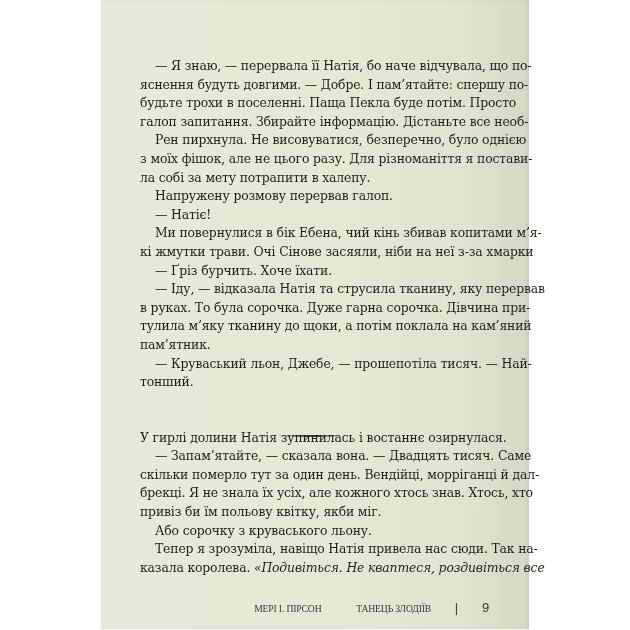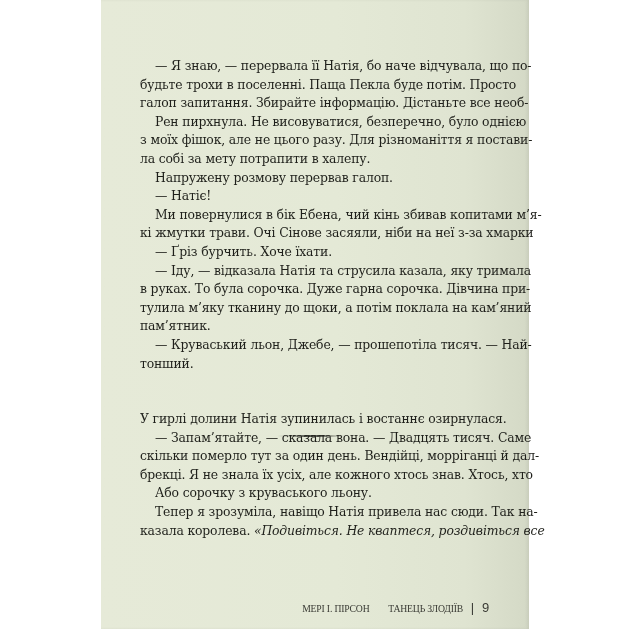--- a/index.html
+++ b/index.html
@@ -56,21 +56,21 @@
     .footer {
       position: absolute;
       right: 40px;
       top: 600px;
       font-family: "Liberation Serif", "DejaVu Serif", serif;
       color: #3a3b35;
       font-size: 11px;
       letter-spacing: -0.2px;
       display: flex;
       align-items: center;
-      gap: 8px;
+      gap: 24px;
     }
     .footer .author, .footer .title {
       transform: scaleX(0.88);
       transform-origin: right center;
     }
     .footer .sep {
       font-family: "Liberation Sans", sans-serif;
       font-size: 13px;
       color: #3a3b35;
     }
@@ -78,43 +78,45 @@
       font-family: "Liberation Sans", sans-serif;
       font-size: 13px;
     }
   </style>
 </head>
 <body>
 
 <div class="page">
   <div class="text-block">
     <span class="line indent">— Я знаю, — перервала її Натія, бо наче відчувала, що по-</span>
+    <span class="line">яснення будуть довгими. — Добре. І пам’ятайте: спершу по-</span>
     <span class="line">будьте трохи в поселенні. Паща Пекла буде потім. Просто</span>
     <span class="line">галоп запитання. Збирайте інформацію. Дістаньте все необ-</span>
     <span class="line indent">Рен пирхнула. Не висовуватися, безперечно, було однією</span>
     <span class="line">з моїх фішок, але не цього разу. Для різноманіття я постави-</span>
     <span class="line last">ла собі за мету потрапити в халепу.</span>
     <span class="line indent last">Напружену розмову перервав галоп.</span>
     <span class="line indent last">— Натіє!</span>
     <span class="line indent">Ми повернулися в бік Ебена, чий кінь збивав копитами м’я-</span>
     <span class="line">кі жмутки трави. Очі Сінове засяяли, ніби на неї з-за хмарки</span>
     <span class="line indent last">— Ґріз бурчить. Хоче їхати.</span>
-    <span class="line indent">— Іду, — відказала Натія та струсила казала, яку тримала</span>
+    <span class="line indent">— Іду, — відказала Натія та струсила тканину, яку перервав</span>
     <span class="line">в руках. То була сорочка. Дуже гарна сорочка. Дівчина при-</span>
     <span class="line">тулила м’яку тканину до щоки, а потім поклала на кам’яний</span>
     <span class="line last">пам’ятник.</span>
     <span class="line indent">— Круваський льон, Джебе, — прошепотіла тисяч. — Най-</span>
     <span class="line last">тонший.</span>
 
     <span class="line last" style="height:37px"></span>
 
     <span class="line last">У гирлі долини Натія зупинилась і востаннє озирнулася.</span>
     <span class="line indent">— Запам’ятайте, — сказала вона. — Двадцять тисяч. Саме</span>
     <span class="line">скільки померло тут за один день. Вендійці, морріганці й дал-</span>
     <span class="line">брекці. Я не знала їх усіх, але кожного хтось знав. Хтось, хто</span>
+    <span class="line last">привіз би їм польову квітку, якби міг.</span>
     <span class="line indent last">Або сорочку з круваського льону.</span>
     <span class="line indent">Тепер я зрозуміла, навіщо Натія привела нас сюди. Так на-</span>
     <span class="line"><span>казала королева. </span><span class="it">«Подивіться. Не кваптеся, роздивіться все</span></span>
   </div>
 
   <svg class="ornament" viewBox="0 0 70 4" preserveAspectRatio="none">
     <defs>
       <linearGradient id="og" x1="0" x2="1" y1="0" y2="0">
         <stop offset="0" stop-color="#1f201b" stop-opacity="0.35"></stop>
         <stop offset="0.35" stop-color="#1f201b" stop-opacity="1"></stop>

